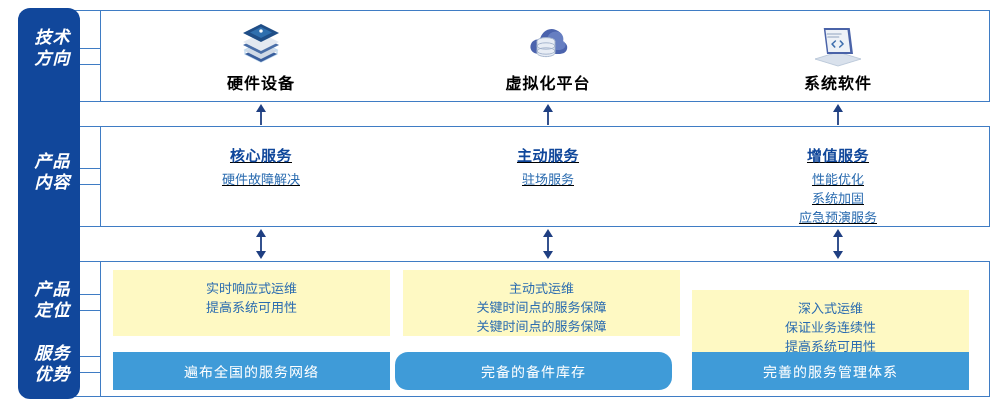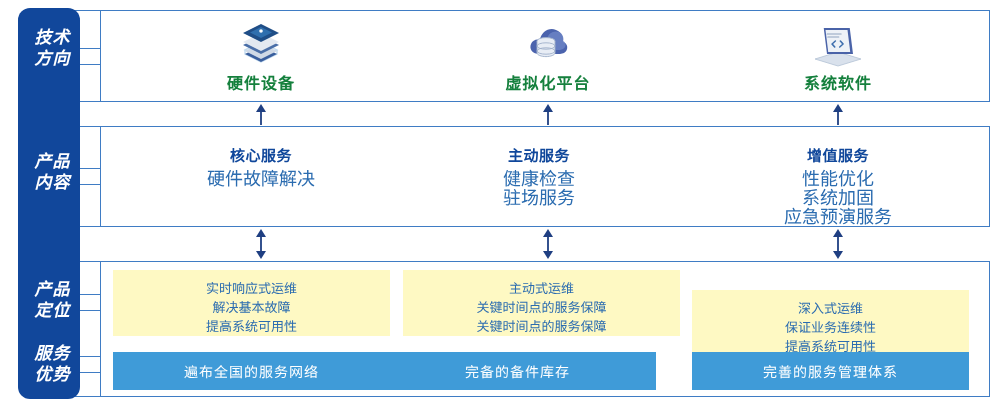--- a/index.html
+++ b/index.html
@@ -96,21 +96,21 @@
     width: 70px;
     margin-top: 6px;
     display: flex;
     align-items: center;
     justify-content: center;
   }
   .tech-title {
     margin-top: 2px;
     font-size: 16px;
     font-weight: bold;
-    color: #15803d;
+    color: #000000;
     letter-spacing: 1px;
   }
 
   
   .arrow {
     position: absolute;
     width: 16px;
     z-index: 3;
   }
   #arrow-up-0 { left: 253px; top: 104px; }
@@ -122,34 +122,35 @@
 
   
   .content-col {
     position: absolute;
     top: 126px;
     width: 296px;
     height: 101px;
     text-align: center;
     padding-top: 18px;
     box-sizing: border-box;
+    text-decoration: underline;
   }
   #content-col-0 { left: 113px; }
-  #content-col-1 { left: 391px; }
+  #content-col-1 { left: 400px; }
   #content-col-2 { left: 690px; }
 
   .content-head {
     font-size: 15px;
     font-weight: bold;
     color: #10479b;
     letter-spacing: 0.5px;
     margin-bottom: 5px;
   }
   .content-item {
-    font-size: 18px;
+    font-size: 13px;
     color: #2b6cb0;
     line-height: 19px;
   }
 
   
   .grey-box {
     position: absolute;
     top: 270px;
     width: 277px;
     height: 66px;
@@ -175,21 +176,21 @@
     height: 38px;
     background: #3f9bd8;
     color: #ffffff;
     font-size: 14px;
     display: flex;
     align-items: center;
     justify-content: center;
     letter-spacing: 1px;
   }
   #blue-bar-0 { left: 113px; }
-  #blue-bar-1 { left: 379px; }
+  #blue-bar-1 { left: 395px; border-radius: 13px; }
   #blue-bar-2 { left: 692px; }
 </style>
 </head>
 <body>
 
 <div id="canvas">
 
   <div class="bracket" style="left:72px; top:10px; width:32px; height:92px;"></div>
   <div class="conn-stub" style="left:72px; top:48px; width:32px;"></div>
   <div class="conn-stub" style="left:72px; top:64px; width:32px;"></div>
@@ -301,21 +302,20 @@
 
   <div class="panel" id="panel-content"></div>
 
   <div class="content-col" id="content-col-0">
     <div class="content-head">核心服务</div>
     <div class="content-item">硬件故障解决</div>
   </div>
 
   <div class="content-col" id="content-col-1">
     <div class="content-head">主动服务</div>
-    <div class="content-item">健康检查</div>
     <div class="content-item">驻场服务</div>
   </div>
 
   <div class="content-col" id="content-col-2">
     <div class="content-head">增值服务</div>
     <div class="content-item">性能优化</div>
     <div class="content-item">系统加固</div>
     <div class="content-item">应急预演服务</div>
   </div>
 
@@ -338,21 +338,20 @@
       <line x1="8" y1="6" x2="8" y2="24" stroke="#1f3f82" stroke-width="1.8"></line>
       <polygon points="8,0 13,8 3,8" fill="#1f3f82"></polygon>
       <polygon points="8,30 13,22 3,22" fill="#1f3f82"></polygon>
     </svg>
   </div>
 
   <div class="panel" id="panel-bottom"></div>
 
   <div class="grey-box" id="grey-box-0">
     <div class="grey-line">实时响应式运维</div>
-    <div class="grey-line">解决基本故障</div>
     <div class="grey-line">提高系统可用性</div>
   </div>
   <div class="grey-box" id="grey-box-1">
     <div class="grey-line">主动式运维</div>
     <div class="grey-line">关键时间点的服务保障</div>
     <div class="grey-line">关键时间点的服务保障</div>
   </div>
   <div class="grey-box" id="grey-box-2">
     <div class="grey-line">深入式运维</div>
     <div class="grey-line">保证业务连续性</div>

